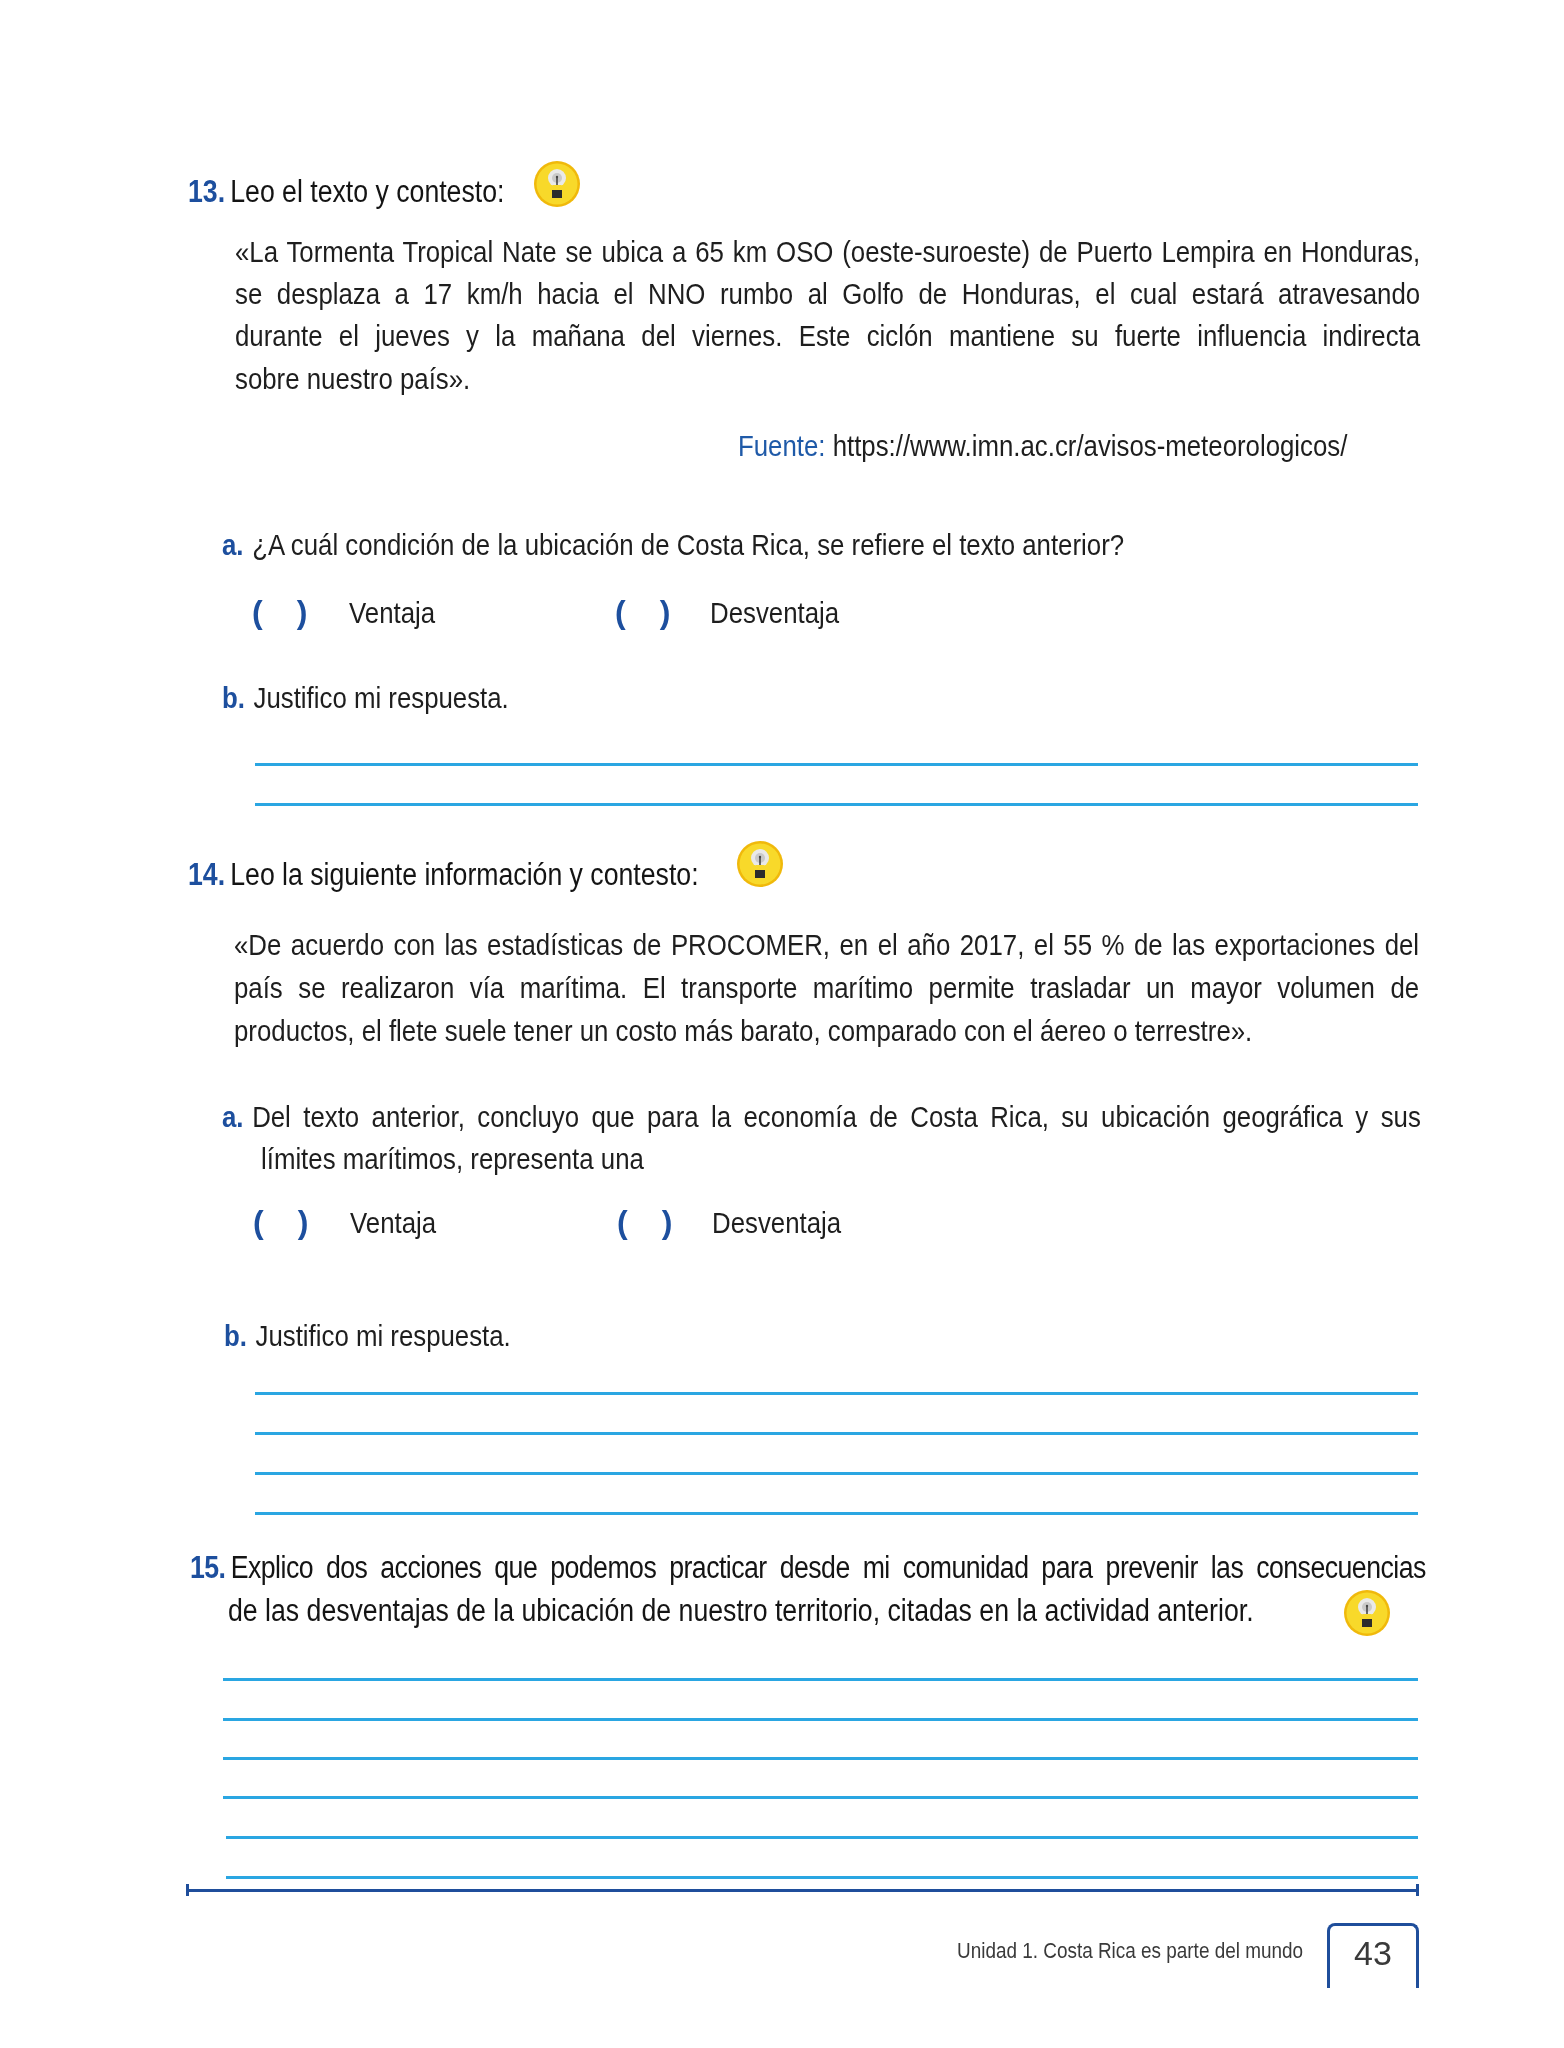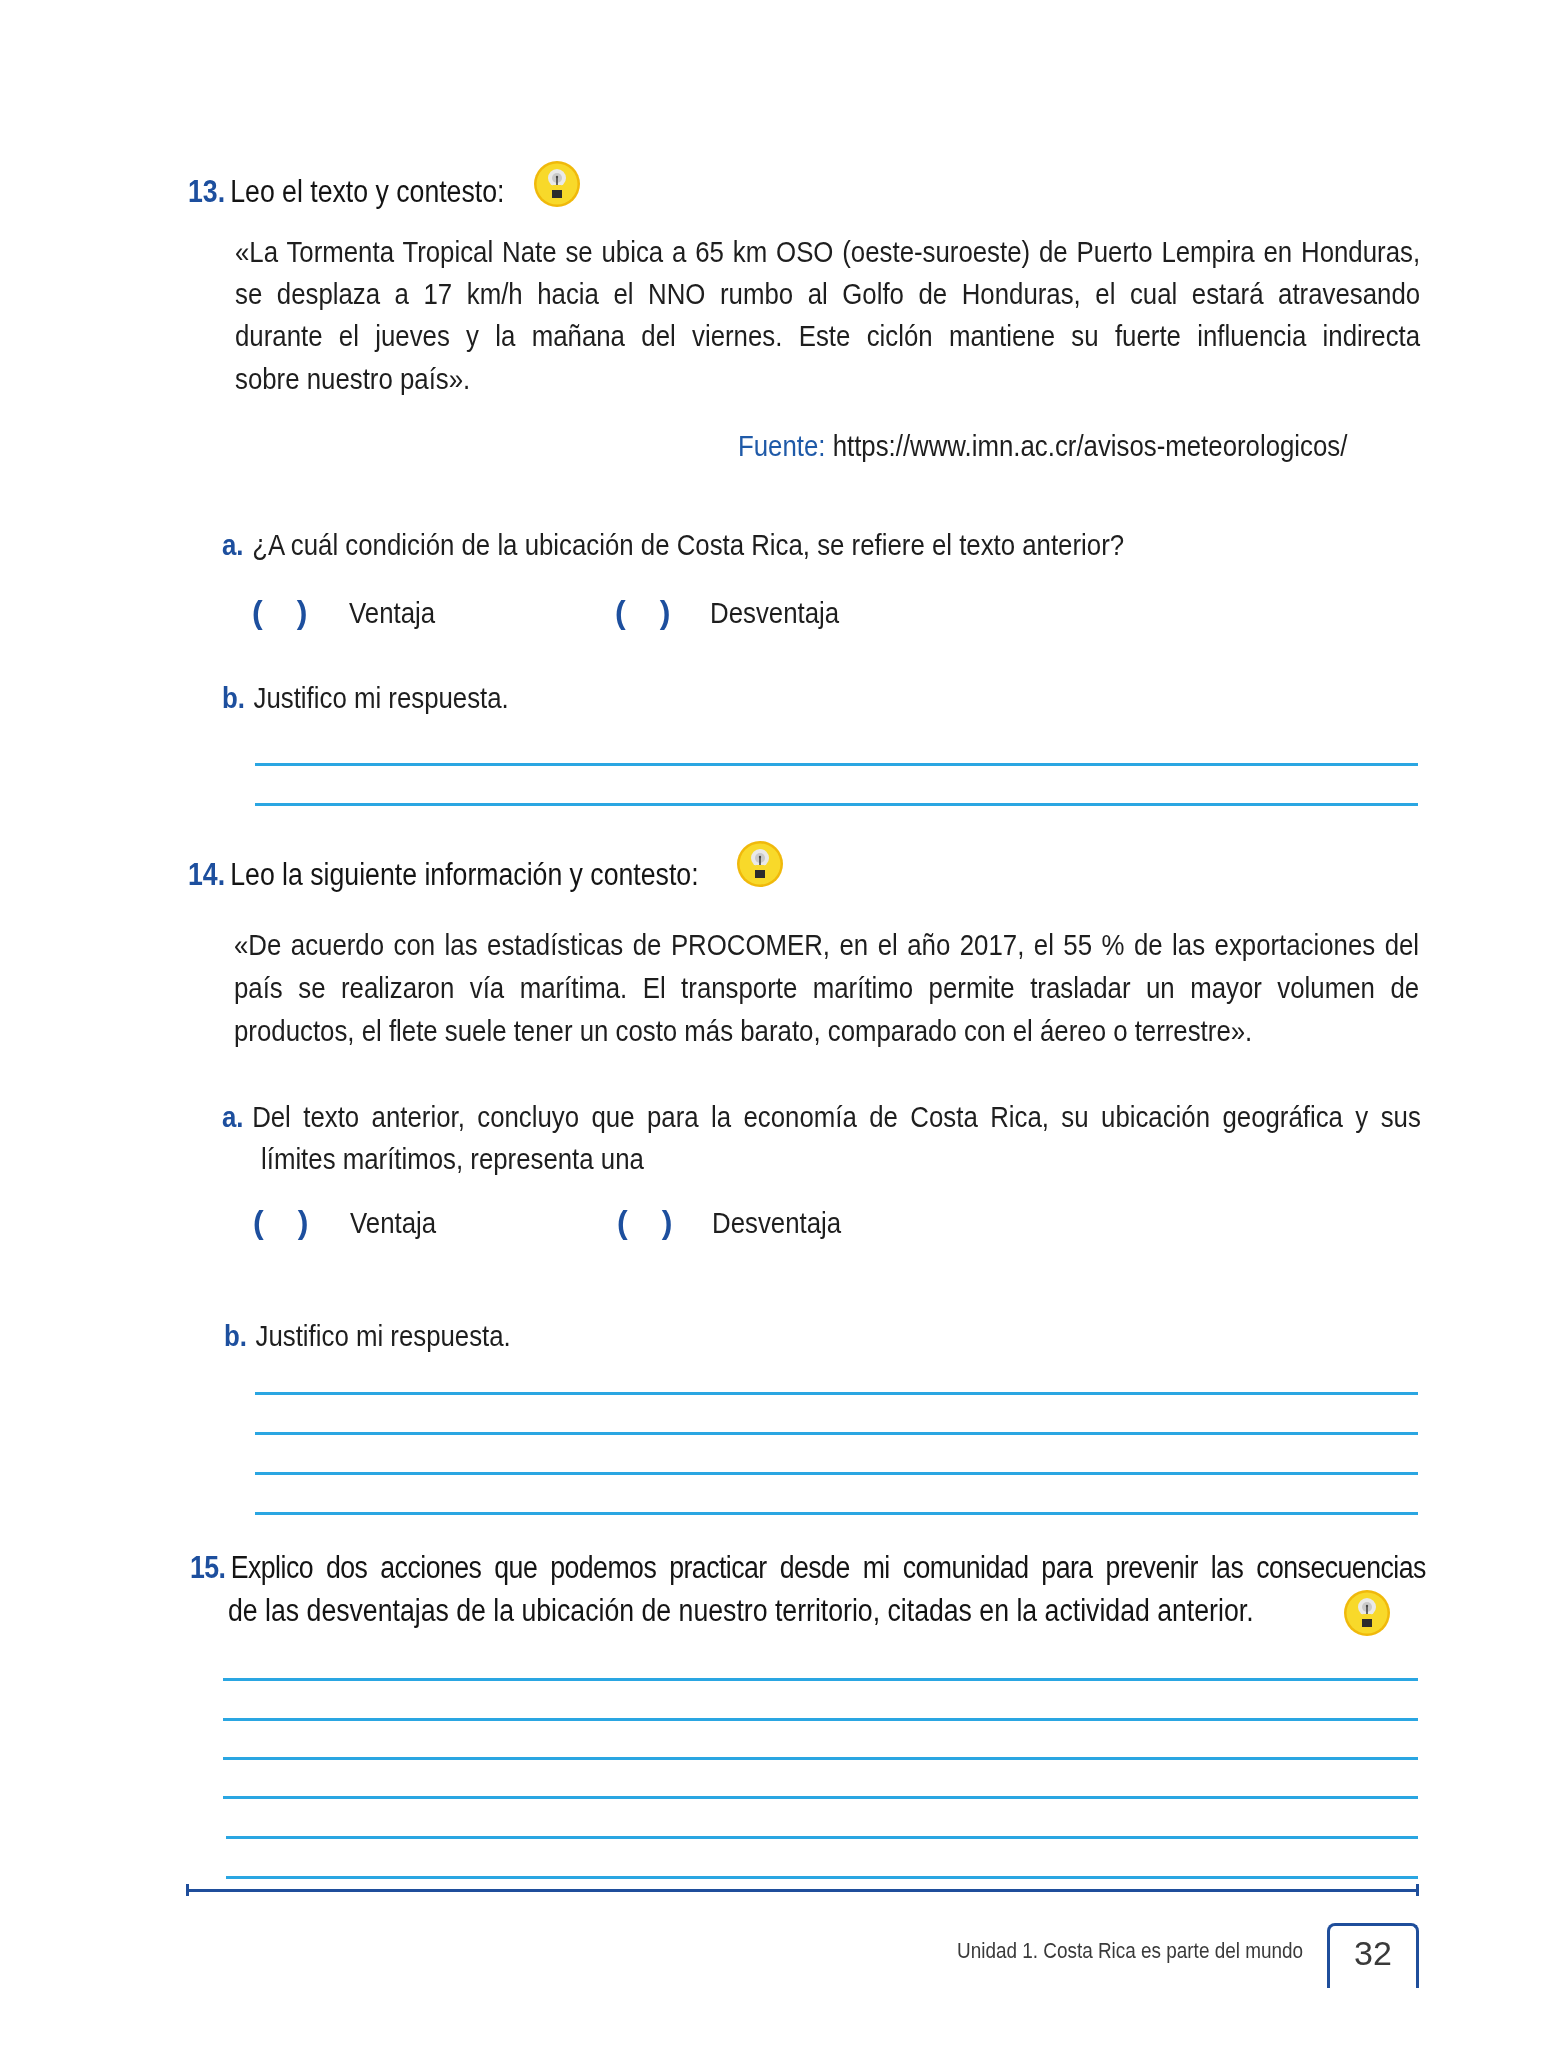--- a/index.html
+++ b/index.html
@@ -139,14 +139,14 @@
 <div class="answer-line" style="left:223px; top:1796px; width:1195px;"></div>
 <div class="answer-line" style="left:226px; top:1836px; width:1192px;"></div>
 <div class="answer-line" style="left:226px; top:1876px; width:1192px;"></div>
 
 <div class="rule"></div>
 <div class="rule-cap" style="left:186px;"></div>
 <div class="rule-cap" style="left:1416px;"></div>
 
 <div class="cond footer-text" style="left:957px; top:1938px;">Unidad 1. Costa Rica es parte del mundo</div>
 <div class="page-box">
-  <div class="page-num">32</div>
+  <div class="page-num">43</div>
 </div>
 
 </body></html>

